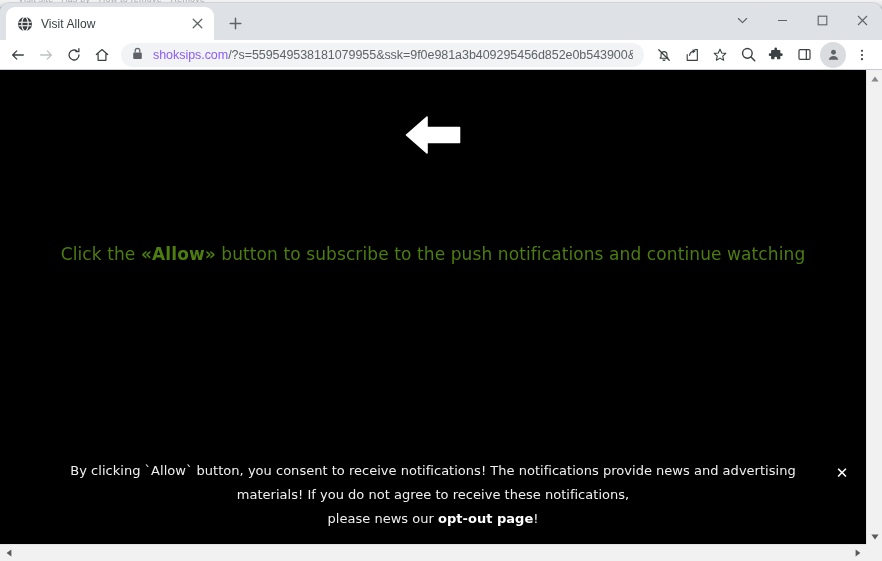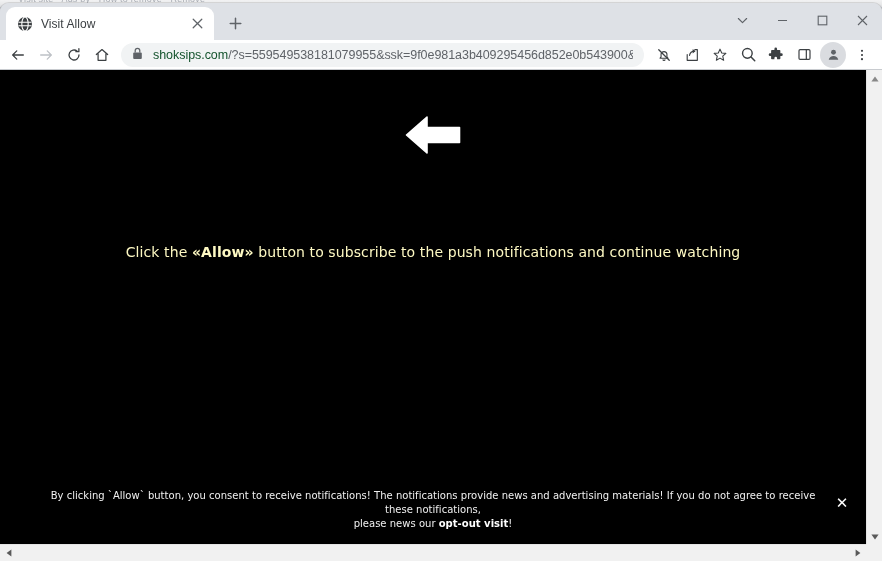--- a/index.html
+++ b/index.html
@@ -146,21 +146,21 @@
     cursor: text;
   }
   .omnibox-lock { flex: 0 0 12px; display: block; }
   .omnibox-url {
     font-size: 12.5px;
     color: #5f6368;
     white-space: nowrap;
     overflow: hidden;
     letter-spacing: -.05px;
   }
-  .omnibox-url .host { color: #14532d; }
+  .omnibox-url .host { color: #8b5cf6; }
 
   .tb-right { display: flex; align-items: center; gap: 0; }
 
   .avatar-btn {
     width: 26px; height: 26px;
     margin: 0 2px;
     border-radius: 50%;
     background: #dadce0;
     display: flex; align-items: center; justify-content: center;
     cursor: pointer;
@@ -190,41 +190,41 @@
     display: flex;
     justify-content: center;
   }
 
   .headline {
     position: absolute;
     top: 174px; left: 0;
     width: 866px;
     text-align: center;
     font-family: "DejaVu Sans", sans-serif;
-    font-size: 14px;
+    font-size: 17px;
     font-weight: 400;
-    color: #fef9c3;
+    color: #4d7c0f;
     letter-spacing: .1px;
     padding: 0 24px;
   }
   .headline b { font-weight: 700; }
 
   
   .consent {
     position: absolute;
     left: 0;
     bottom: 4px;
     width: 866px;
     background: #000000;
     padding: 6px 46px 10px 46px;
   }
   .consent-text {
     font-family: "DejaVu Sans", sans-serif;
-    font-size: 10px;
-    line-height: 14px;
+    font-size: 13px;
+    line-height: 24px;
     color: #f0f0f0;
     text-align: center;
     letter-spacing: .02px;
   }
   .consent-text b { font-weight: 700; color: #ffffff; }
   .consent-close {
     position: absolute;
     top: 10px;
     right: 14px;
     width: 20px; height: 20px;
@@ -465,21 +465,21 @@
 
         <div class="arrow-wrap">
           <svg width="56" height="42" viewBox="0 0 56 42">
             <path d="M1.5 21 L22 3 V13.6 H54.5 V28.4 H22 V39 Z" fill="#ffffff" stroke="#ffffff" stroke-width="1.6" stroke-linejoin="round"></path>
           </svg>
         </div>
 
         <div class="headline"><span>Click the </span><b>«Allow»</b><span> button to subscribe to the push notifications and continue watching</span></div>
 
         <div class="consent">
-          <div class="consent-text"><span>By clicking `Allow` button, you consent to receive notifications! The notifications provide news and advertising materials! If you do not agree to receive these notifications,</span><br><span>please news our </span><b>opt-out visit</b><span>!</span></div>
+          <div class="consent-text"><span>By clicking `Allow` button, you consent to receive notifications! The notifications provide news and advertising materials! If you do not agree to receive these notifications,</span><br><span>please news our </span><b>opt-out page</b><span>!</span></div>
           <div class="consent-close">✕</div>
         </div>
       </div>
 
       <div class="vscroll">
         <div class="vscroll-up">
           <svg width="8" height="6" viewBox="0 0 8 6" class="tri">
             <path d="M4 0.6 L7.6 5.4 L0.4 5.4 Z" fill="#888888"></path>
           </svg>
         </div>

